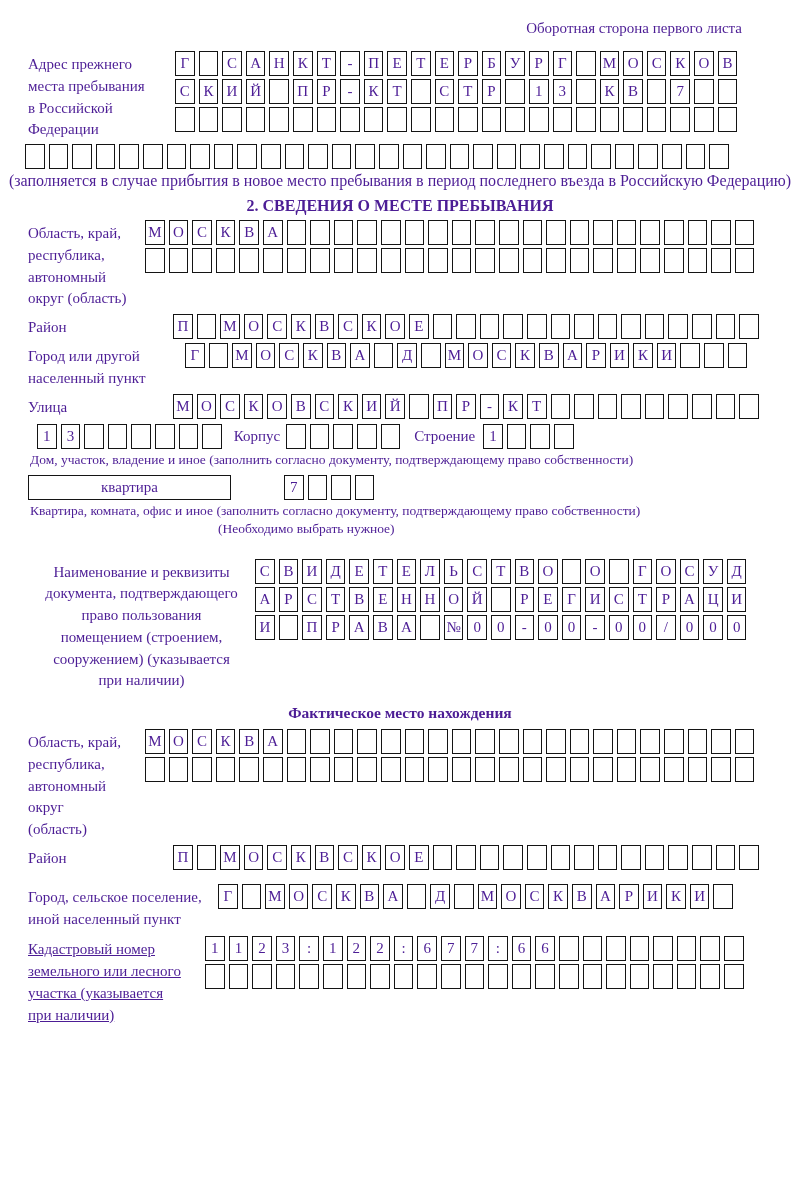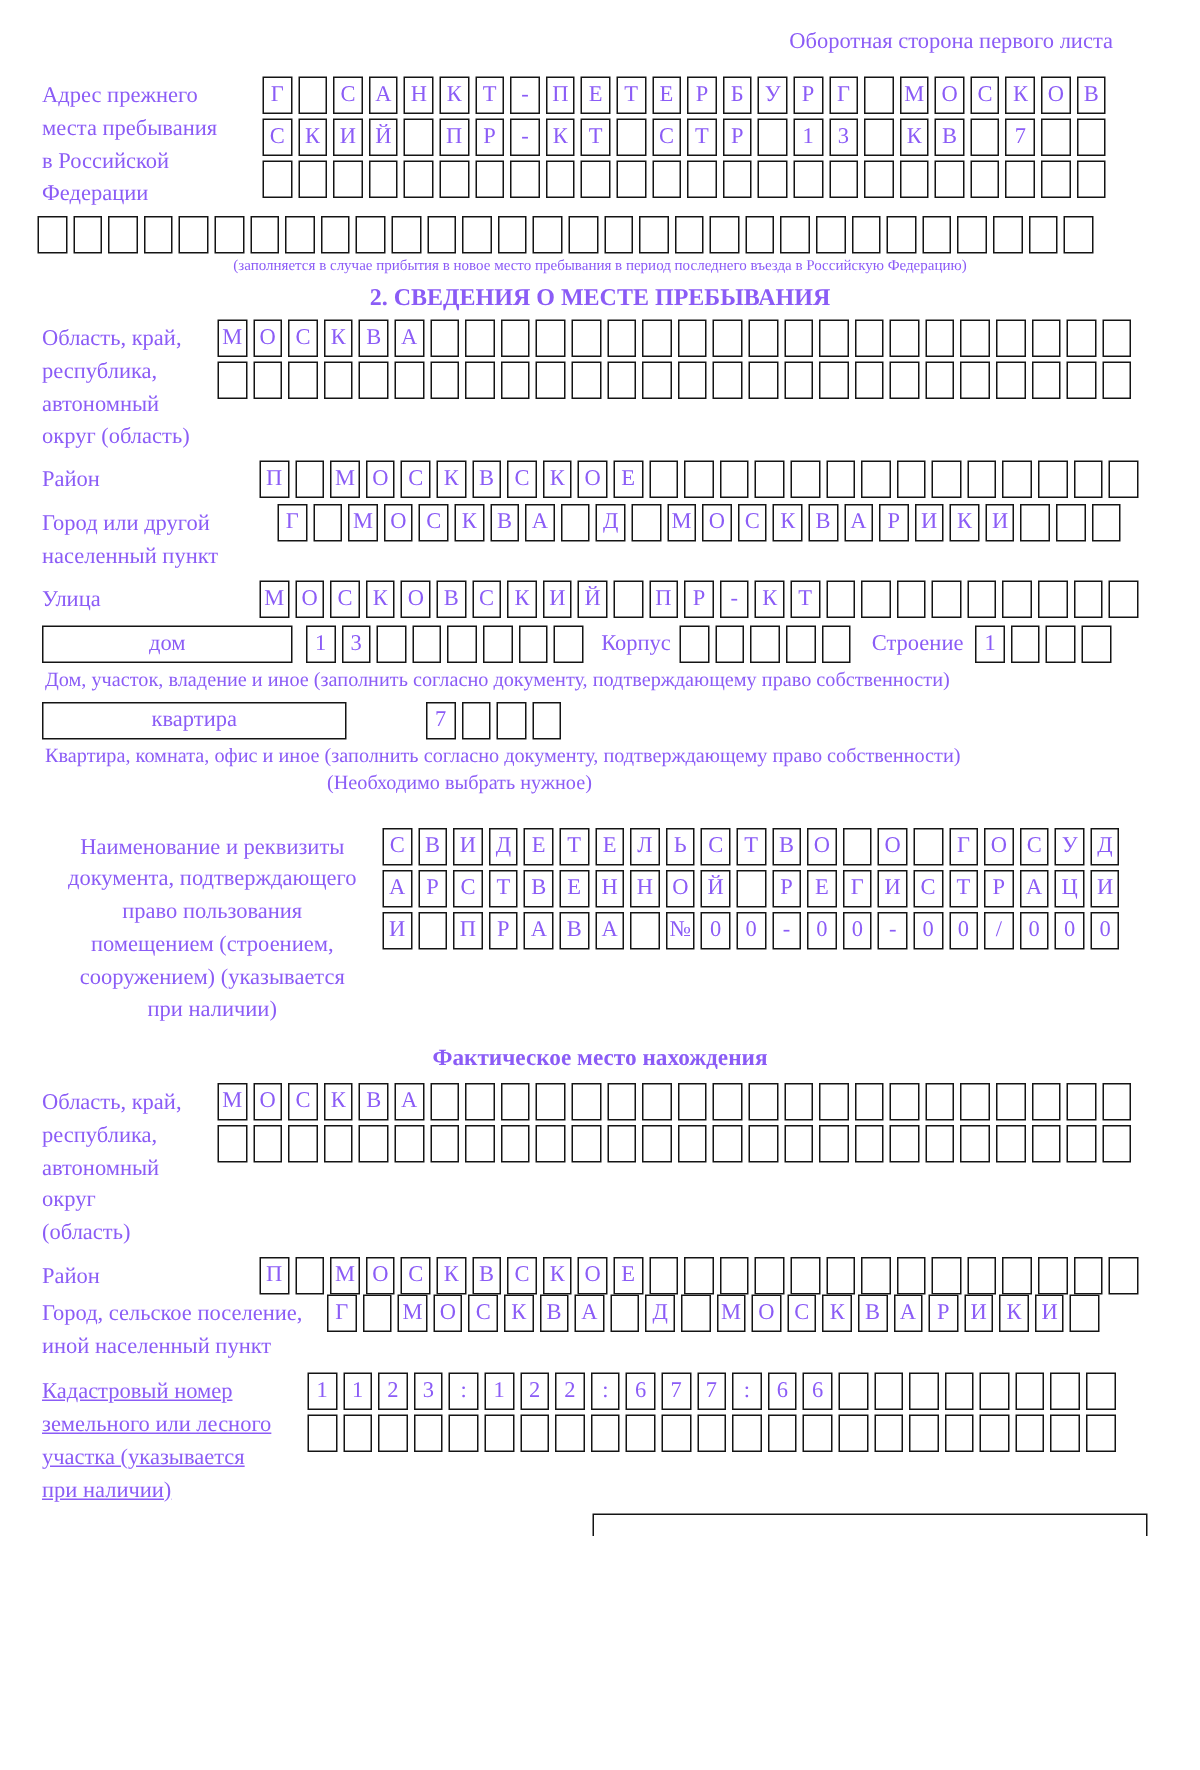--- a/index.html
+++ b/index.html
@@ -1,34 +1,34 @@
 <!DOCTYPE html>
 <html><head>
 <meta charset="utf-8">
 <style>
   html,body{margin:0;padding:0;background:#fff;}
   .page{
-    width:800px;height:1024px;overflow:hidden;background:#fff;color:#8b5cf6;
+    width:800px;height:1024px;overflow:hidden;background:#fff;color:#4c1d95;
     font-family:"Liberation Serif","DejaVu Serif",serif;position:relative;
   }
   .corner{ text-align:right; padding:20px 58px 0 0; font-size:15px; }
   .row{ display:flex; align-items:flex-start; margin-left:28px; }
   .lbl{ flex:0 0 auto; font-size:15px; line-height:1.45; white-space:pre-line; padding-top:3px; }
   .stack{ display:flex; flex-direction:column; gap:3px; }
   .cells{ display:flex; gap:4px; }
   .cell{
     box-sizing:border-box; width:19.6px; height:25px; border:1.5px solid #141414;
     display:flex; align-items:center; justify-content:center;
     font-size:15px; line-height:1; background:#fff;
   }
   .wbox{
     box-sizing:border-box; border:1.5px solid #141414; height:25px;
     display:flex; align-items:center; justify-content:center; font-size:15px; background:#fff;
   }
-  .note{ font-size:10px; text-align:center; white-space:pre-line; }
+  .note{ font-size:16px; text-align:center; white-space:pre-line; }
   .h-bold{ font-weight:bold; text-align:center; }
   .inline-lbl{ font-size:15px; padding-top:3px; white-space:nowrap; }
   .stamp-box{ box-sizing:border-box; border:1.6px solid #141414; background:#fff; }
 </style>
 </head>
 <body>
 
 <div class="page">
 
   <div class="corner">Оборотная сторона первого листа</div>
@@ -309,21 +309,20 @@
         <span class="cell"></span>
         <span class="cell"></span>
         <span class="cell"></span>
         <span class="cell"></span>
         <span class="cell"></span>
         <span class="cell"></span>
       </div>
   </div>
 
   <div class="row" style="margin-top:5px;align-items:center;">
-    <div class="wbox" style="width:167px;">дом</div>
     <div class="cells" style="margin-left:9px;">
         <span class="cell">1</span>
         <span class="cell">3</span>
         <span class="cell"></span>
         <span class="cell"></span>
         <span class="cell"></span>
         <span class="cell"></span>
         <span class="cell"></span>
         <span class="cell"></span>
       </div>
@@ -529,21 +528,21 @@
         <span class="cell"></span>
         <span class="cell"></span>
         <span class="cell"></span>
         <span class="cell"></span>
         <span class="cell"></span>
         <span class="cell"></span>
         <span class="cell"></span>
       </div>
   </div>
 
-  <div class="row" style="margin-top:0;">
+  <div class="row" style="margin-top:14px;">
     <div class="lbl" style="width:190px;">Город, сельское поселение,
 иной населенный пункт</div>
     <div class="cells">
         <span class="cell">Г</span>
         <span class="cell"></span>
         <span class="cell">М</span>
         <span class="cell">О</span>
         <span class="cell">С</span>
         <span class="cell">К</span>
         <span class="cell">В</span>

